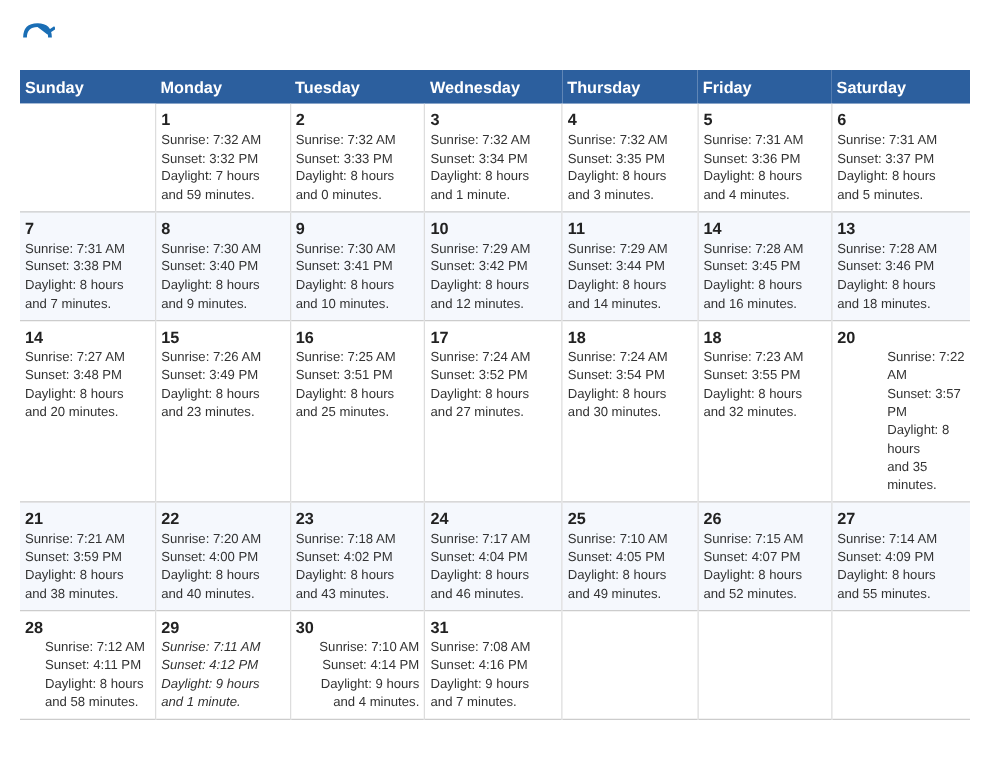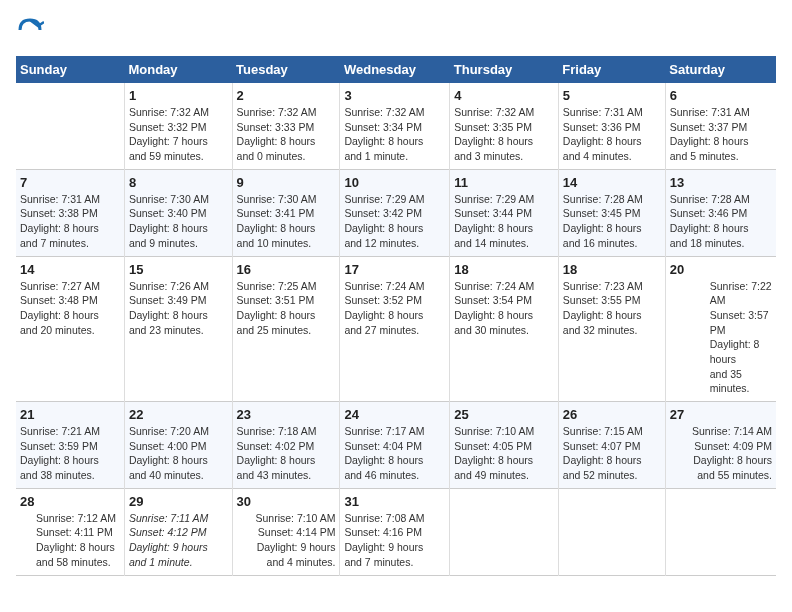--- a/index.html
+++ b/index.html
@@ -301,21 +301,21 @@
         </td>
         <td>
           <span class="day-num">26</span>
           <div class="day-info" style="white-space: pre-line;">Sunrise: 7:15 AM
 Sunset: 4:07 PM
 Daylight: 8 hours
 and 52 minutes.</div>
         </td>
         <td>
           <span class="day-num">27</span>
-          <div class="day-info" style="white-space: pre-line; text-align: right;">Sunrise: 7:14 AM
+          <div class="day-info" style="white-space: pre-line;">Sunrise: 7:14 AM
 Sunset: 4:09 PM
 Daylight: 8 hours
 and 55 minutes.</div>
         </td>
       </tr>
       <tr>
         <td>
           <span class="day-num">28</span>
           <div class="day-info" style="white-space: pre-line; margin-left: 16px;">Sunrise: 7:12 AM
 Sunset: 4:11 PM

